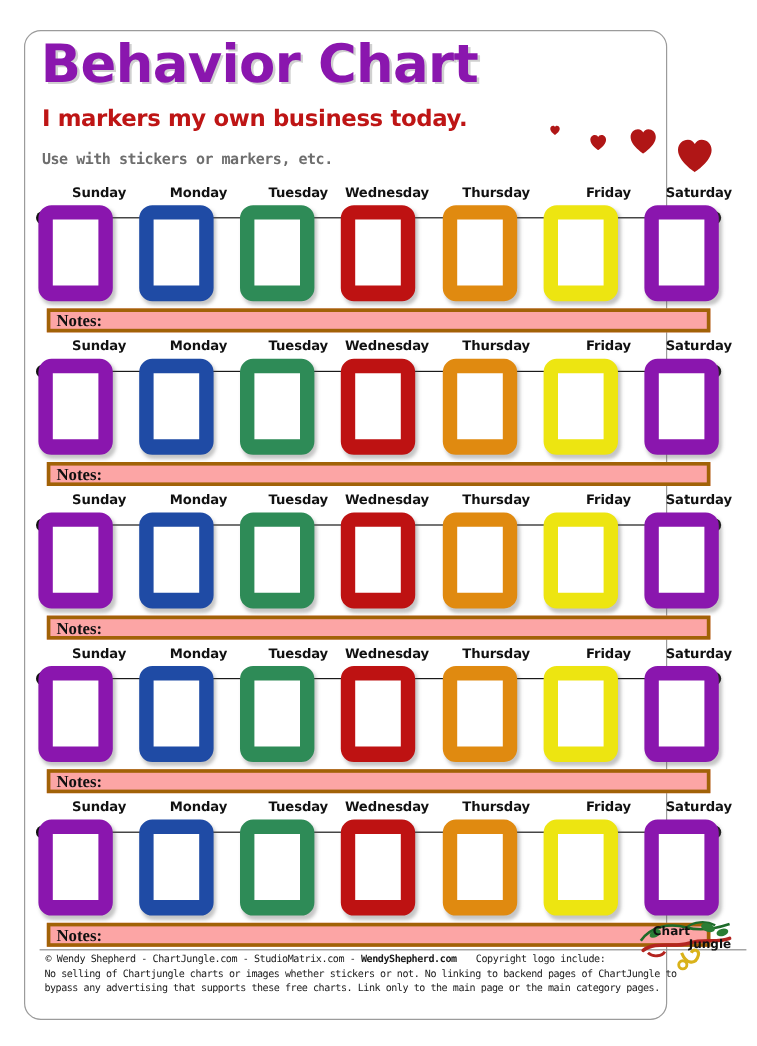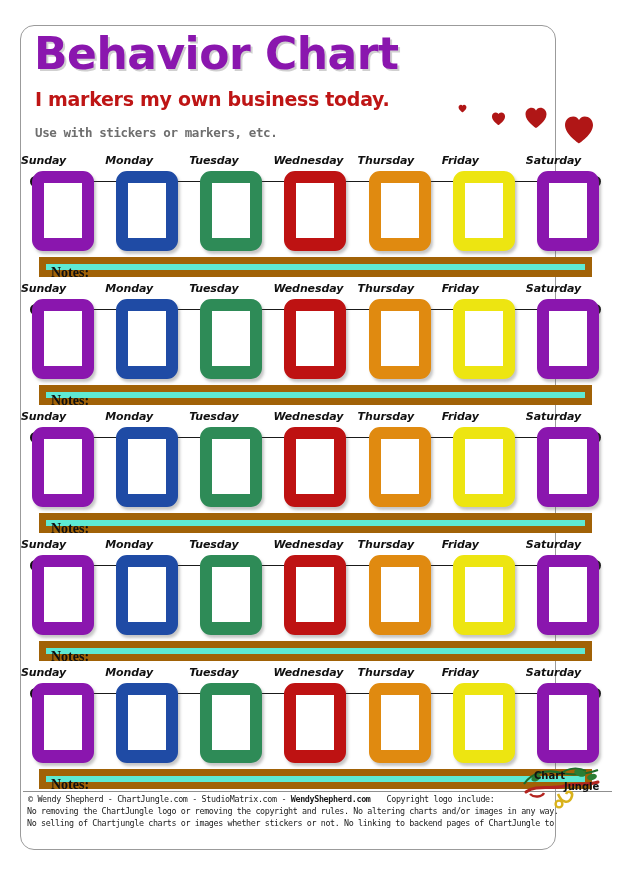--- a/index.html
+++ b/index.html
@@ -98,28 +98,27 @@
   .day-labels {
     position: absolute;
     left: 0;
     top: 0;
     width: 589px;
     height: 16px;
     display: flex;
   }
   .day-label {
     flex: 1 1 0;
-    text-align: left;
+    text-align: right;
     font-family: "DejaVu Sans", sans-serif;
     font-size: 11px;
     font-weight: bold;
     color: #111111;
     letter-spacing: -0.1px;
     white-space: nowrap;
-    font-style: italic;
   }
 
   .boxes-wrap {
     position: absolute;
     left: 0;
     top: 17px;
     width: 589px;
     height: 82px;
   }
   
@@ -167,38 +166,38 @@
     box-shadow: 2px 3px 3px rgba(90,90,90,0.35);
   }
 
   
   .notes {
     position: absolute;
     left: 18px;
     top: 103px;
     width: 553px;
     height: 20px;
-    background: #5eead4;
-    border: 7px solid #a16207;
+    background: #fca5a5;
+    border: 3px solid #a16207;
     box-sizing: border-box;
   }
   .notes-label {
     position: absolute;
     left: 5px;
     top: 1px;
     font-family: "Liberation Serif", serif;
     font-size: 14px;
     font-weight: bold;
     color: #101010;
   }
 
   
   .footer {
     position: absolute;
-    left: 2px;
+    left: 12px;
     bottom: 0;
     width: 589px;
     height: 58px;
     border-top: 1px solid #8f8f8f;
     box-sizing: border-box;
   }
   .footer-credit {
     position: absolute;
     left: 5px;
     top: 2px;
@@ -502,19 +501,19 @@
         <text x="16" y="15" font-family="'DejaVu Sans',sans-serif" font-size="10" font-weight="bold" fill="#111111">Chart</text>
         <text x="46" y="26" font-family="'DejaVu Sans',sans-serif" font-size="10" font-weight="bold" fill="#111111">Jungle</text>
       </svg>
     </div>
 
     <div class="footer-credit">
       <span>© Wendy Shepherd - ChartJungle.com - StudioMatrix.com - </span><b>WendyShepherd.com</b><span class="spacer"></span><span>Copyright logo include:</span>
     </div>
 
     <div class="footer-rules">
-      <div>No removing the ChartJungle logo or removing the copyright and rules. No altering charts and/or images in any way.</div>
       <div>No selling of Chartjungle charts or images whether stickers or not. No linking to backend pages of ChartJungle to</div>
+      <div>bypass any advertising that supports these free charts. Link only to the main page or the main category pages.</div>
     </div>
 
   </div>
 
 </div>
 
 </body></html>

